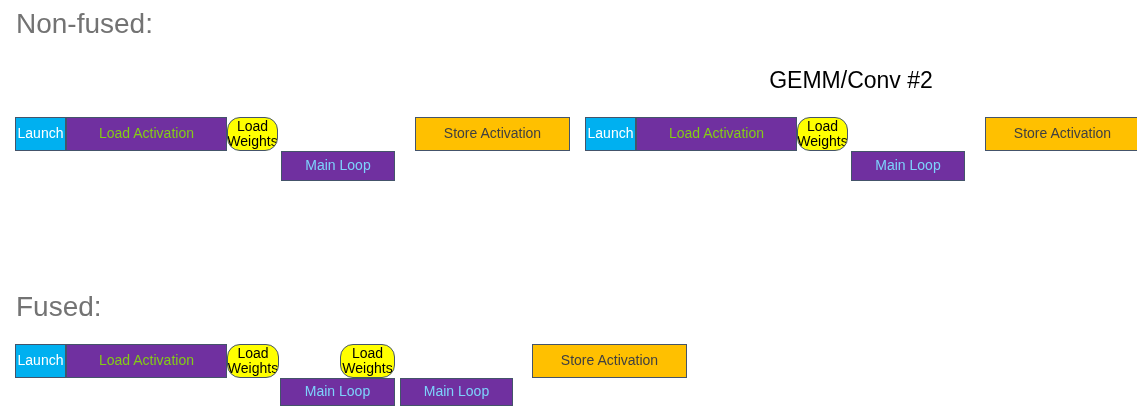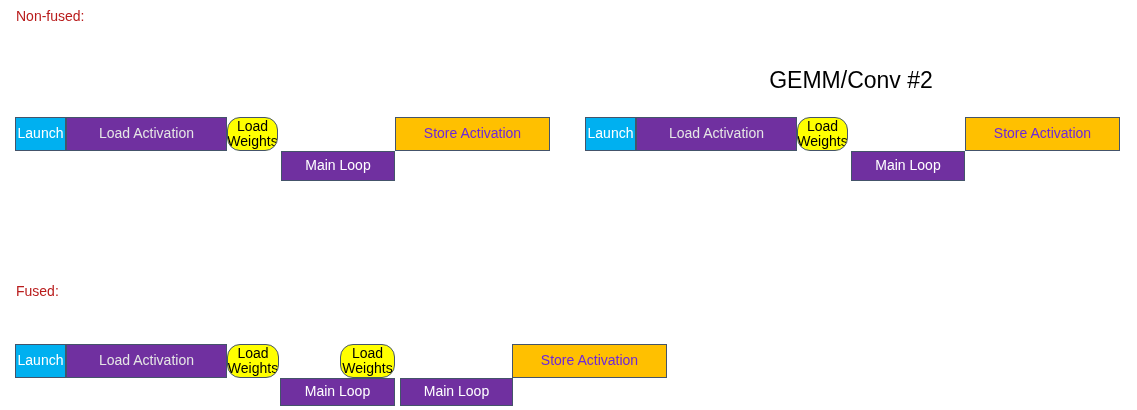--- a/index.html
+++ b/index.html
@@ -6,22 +6,22 @@
   #stage{
     position:relative;
     width:1137px;
     height:410px;
     background:#ffffff;
     font-family:"Liberation Sans", sans-serif;
     overflow:hidden;
   }
   .section-label{
     position:absolute;
-    font-size:14px;
-    color:#b91c1c;
+    font-size:28px;
+    color:#737373;
     white-space:nowrap;
   }
   .group-title{
     position:absolute;
     transform:translateX(-50%);
     font-size:23px;
     color:#000;
     white-space:nowrap;
   }
   .block{
@@ -30,36 +30,36 @@
     border:1.5px solid var(--c-border);
     display:flex;
     align-items:center;
     justify-content:center;
     text-align:center;
     font-size:14px;
     line-height:1.08;
     overflow:hidden;
   }
   .launch{background:var(--c-launch);color:#ffffff;}
-  .load-activation{background:var(--c-load-activation);color:#e5e5e5;}
-  .main-loop{background:var(--c-main-loop);color:#ffffff;}
+  .load-activation{background:var(--c-load-activation);color:#84cc16;}
+  .main-loop{background:var(--c-main-loop);color:#7dd3fc;}
   .load-weights{background:var(--c-load-weights);color:#000000;border-radius:13px;}
-  .store-activation{background:var(--c-store-activation);color:#6d28d9;}
+  .store-activation{background:var(--c-store-activation);color:#404040;margin-left:20px;}
 </style>
 </head>
 <body>
 
 <div id="stage">
 
   <div class="section-label" style="left:16px;top:8px">Non-fused:</div>
 
 
   <div class="group-title" style="left:851px;top:67px">GEMM/Conv #2</div>
 
-  <div class="section-label" style="left:16px;top:283px">Fused:</div>
+  <div class="section-label" style="left:16px;top:291px">Fused:</div>
 
   <div id="blocks-root">
       <div class="block launch" style="left: 15px; top: 117px; width: 51px; height: 34px;">Launch</div>
       <div class="block load-activation" style="left: 66px; top: 117px; width: 161px; height: 34px;">Load Activation</div>
       <div class="block load-weights" style="left: 227px; top: 117px; width: 51px; height: 34px;">Load Weights</div>
       <div class="block main-loop" style="left: 281px; top: 151px; width: 114px; height: 30px;">Main Loop</div>
       <div class="block store-activation" style="left: 395px; top: 117px; width: 155px; height: 34px;">Store Activation</div>
       <div class="block launch" style="left: 585px; top: 117px; width: 51px; height: 34px;">Launch</div>
       <div class="block load-activation" style="left: 636px; top: 117px; width: 161px; height: 34px;">Load Activation</div>
       <div class="block load-weights" style="left: 797px; top: 117px; width: 51px; height: 34px;">Load Weights</div>

